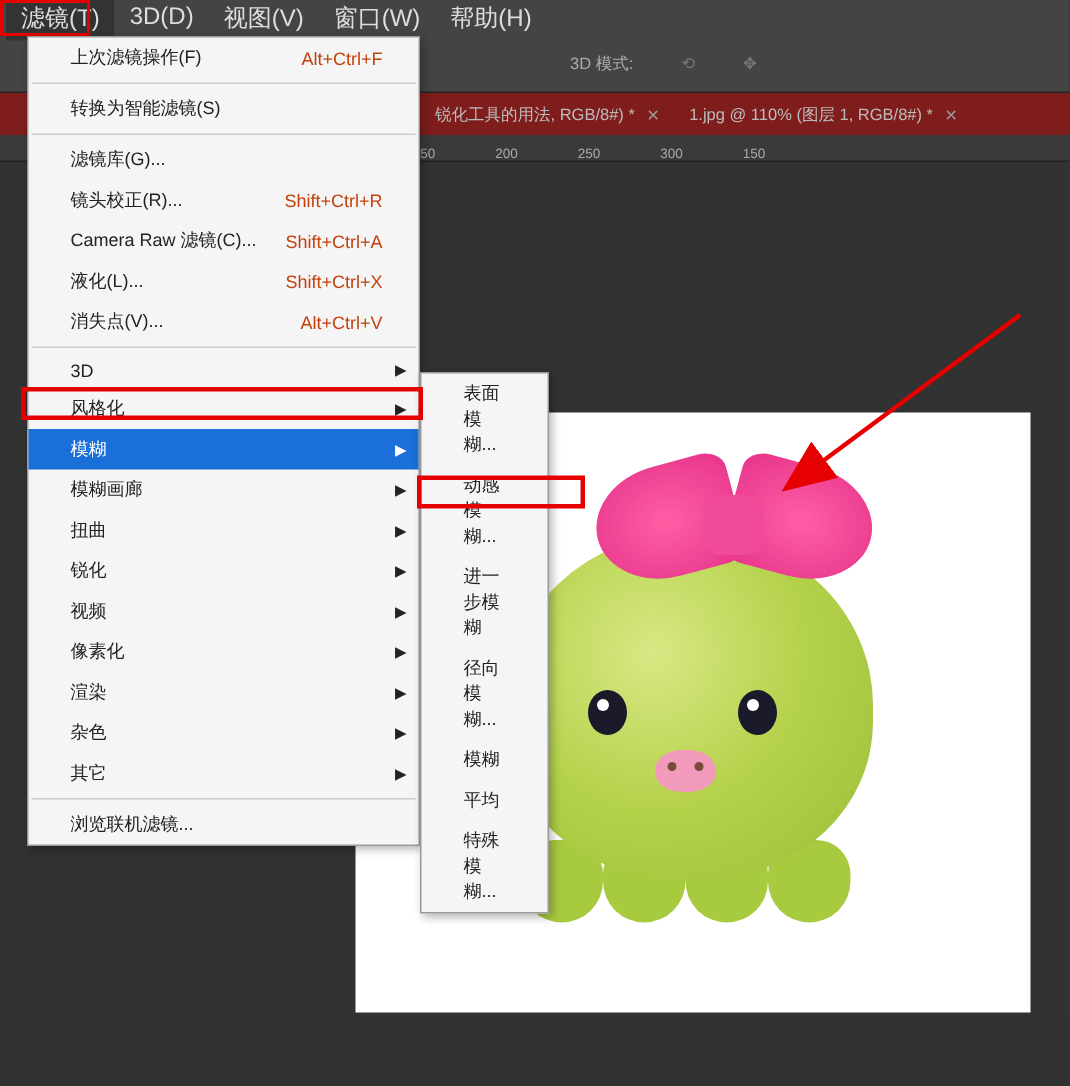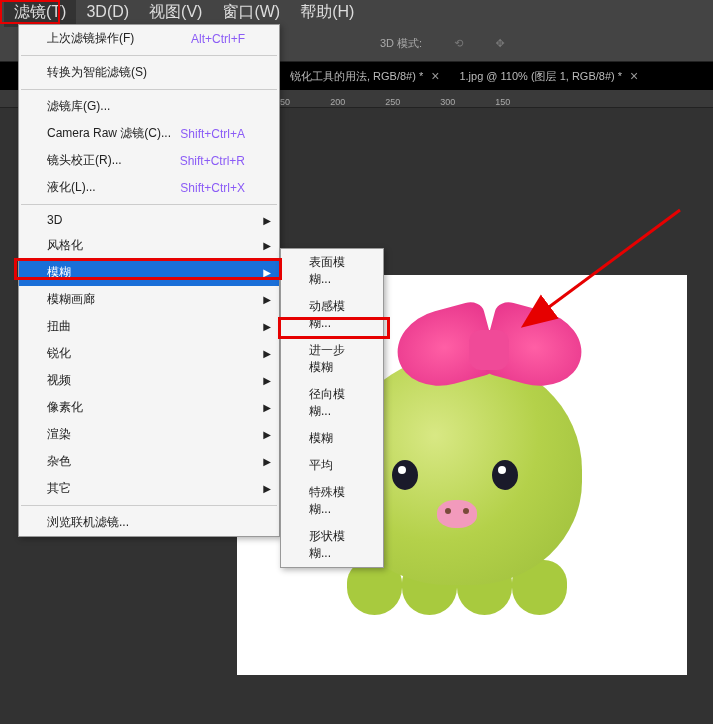--- a/index.html
+++ b/index.html
@@ -36,21 +36,21 @@
       height: 24px;
       border: 2px solid #e60000;
       pointer-events: none;
     }
     .toolbar {
       background: #444;
       height: 38px;
       border-bottom: 1px solid #222;
     }
     .tabbar {
-      background: #000000;
+      background: #7f1d1d;
       height: 28px;
       display: flex;
       align-items: flex-start;
       font-size: 11px;
       color: #ccc;
     }
     .tab {
       padding: 6px 10px;
       color: #bbb;
       display: flex;
@@ -132,44 +132,44 @@
     .dropdown1 {
       position: absolute;
       top: 24px;
       left: 18px;
       width: 262px;
       background: #f5f5f5;
       border: 1px solid #999;
       box-shadow: 2px 2px 6px rgba(0,0,0,0.3);
     }
     .menu-item {
-      padding: 5px 34px 5px 28px;
+      padding: 5px 24px 5px 28px;
       display: flex;
       justify-content: space-between;
       cursor: pointer;
       align-items: center;
       font-size: 12px;
       color: #222;
     }
     .menu-item.highlighted {
       background: #1a6fd8;
       color: #fff;
     }
     .menu-sep {
       border-top: 1px solid #ccc;
       margin: 3px 2px;
     }
-    .menu-shortcut { color: #8b5cf6; }
+    .menu-shortcut { color: #c2410c; }
     .submenu-arrow { position: absolute; right: 8px; font-size: 10px; }
     
     .dropdown2 {
       position: absolute;
       top: 248px;
       left: 280px;
-      width: 104px;
+      width: 86px;
       background: #f5f5f5;
       border: 1px solid #999;
       box-shadow: 2px 2px 6px rgba(0,0,0,0.3);
     }
     .highlight-box1 {
       position: absolute;
       border: 3px solid #e60000;
       top: 258px;
       left: 14px;
       width: 268px;
@@ -265,31 +265,35 @@
     </div>
   <div class="menu-sep"></div>
   <div class="menu-item">
       <span>转换为智能滤镜(S)</span>
     </div>
   <div class="menu-sep"></div>
   <div class="menu-item">
       <span>滤镜库(G)...</span>
     </div>
   <div class="menu-item">
+      <span>镜头校正(R)...</span>
+      <span class="menu-shortcut">Shift+Ctrl+R</span>
+    </div>
+  <div class="menu-item">
       <span>Camera Raw 滤镜(C)...</span>
       <span class="menu-shortcut">Shift+Ctrl+A</span>
     </div>
   <div class="menu-item">
-      <span>镜头校正(R)...</span>
-      <span class="menu-shortcut">Shift+Ctrl+R</span>
-    </div>
-  <div class="menu-item">
       <span>液化(L)...</span>
       <span class="menu-shortcut">Shift+Ctrl+X</span>
     </div>
+  <div class="menu-item">
+      <span>消失点(V)...</span>
+      <span class="menu-shortcut">Alt+Ctrl+V</span>
+    </div>
   <div class="menu-sep"></div>
   <div class="menu-item">
       <span>3D</span>
       <span class="submenu-arrow">▶</span>
     </div>
   <div class="menu-item">
       <span>风格化</span>
       <span class="submenu-arrow">▶</span>
     </div>
   <div class="menu-item highlighted">
@@ -349,19 +353,16 @@
     </div>
   <div class="menu-item">
       <span>模糊</span>
     </div>
   <div class="menu-item">
       <span>平均</span>
     </div>
   <div class="menu-item">
       <span>特殊模糊...</span>
     </div>
-  <div class="menu-item">
-      <span>形状模糊...</span>
-    </div>
 </div>
 
 <div class="highlight-box1"></div>
 <div class="highlight-box2"></div>
 
 </body></html>

